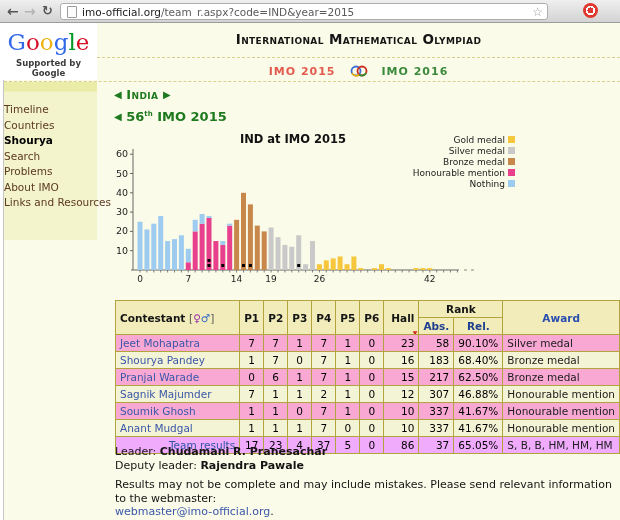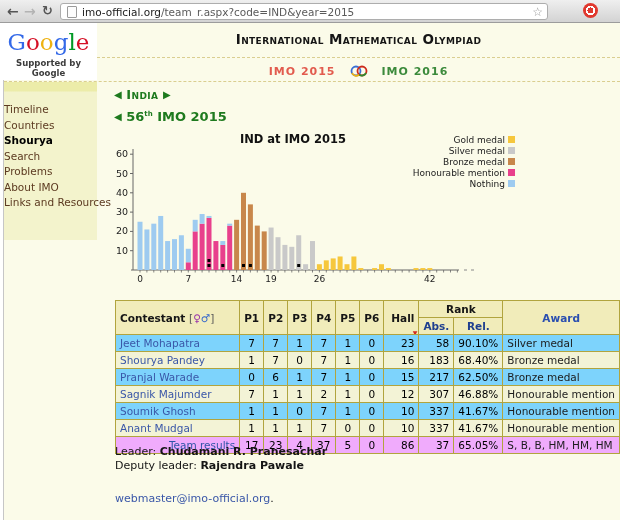--- a/index.html
+++ b/index.html
@@ -65,21 +65,21 @@
   th,td{border:1px solid #B1A43E;padding:1px 4px;height:14px;overflow:hidden;white-space:nowrap;}
   thead th{background:#F1ECBA;font-weight:bold;color:#151515;}
   .th-contestant{text-align:left;}
   .bracket{color:#555;font-weight:normal;}
   .sym-f{color:#9933AA;font-weight:normal;}
   .sym-m{color:#3366CC;font-weight:normal;}
   .th-total{position:relative;text-align:right;}
   .sortmark{position:absolute;right:1px;bottom:-2px;font-size:6px;color:#D42A1E;}
   .th-sub{color:#1F3F8F;text-align:center;}
   .th-award{color:#2B4FB0;margin-left:40px;}
-  tbody tr.odd{background:#7dd3fc;}
+  tbody tr.odd{background:#f9a8d4;}
   tbody tr.even{background:#F3F3D6;}
   .td-name{color:#3A57A8;cursor:pointer;}
   .td-p{text-align:center;}
   .td-num{text-align:right;}
   .td-award{text-align:left;color:#1C1C1C;}
   tfoot tr{background:#f0abfc;font-weight:normal;}
   .td-team-label{color:#2F55A8;text-align:right;cursor:pointer;}
 
   
   #leader-block{position:absolute;left:115px;top:445px;font-size:11px;color:#151515;line-height:13.5px;}
@@ -410,15 +410,15 @@
       </tfoot>
     </table>
 </div>
 
 <div id="leader-block">
   <div><span>Leader:</span> <b>Chudamani R. Pranesachar</b></div>
   <div><span>Deputy leader:</span> <b>Rajendra Pawale</b></div>
 </div>
 
 <div id="disclaimer">
-  <br>
+  <span>Results may not be complete and may include mistakes. Please send relevant information to the webmaster:</span><br>
   <span id="webmaster-link">webmaster@imo-official.org</span><span>.</span>
 </div>
 
 </body></html>

